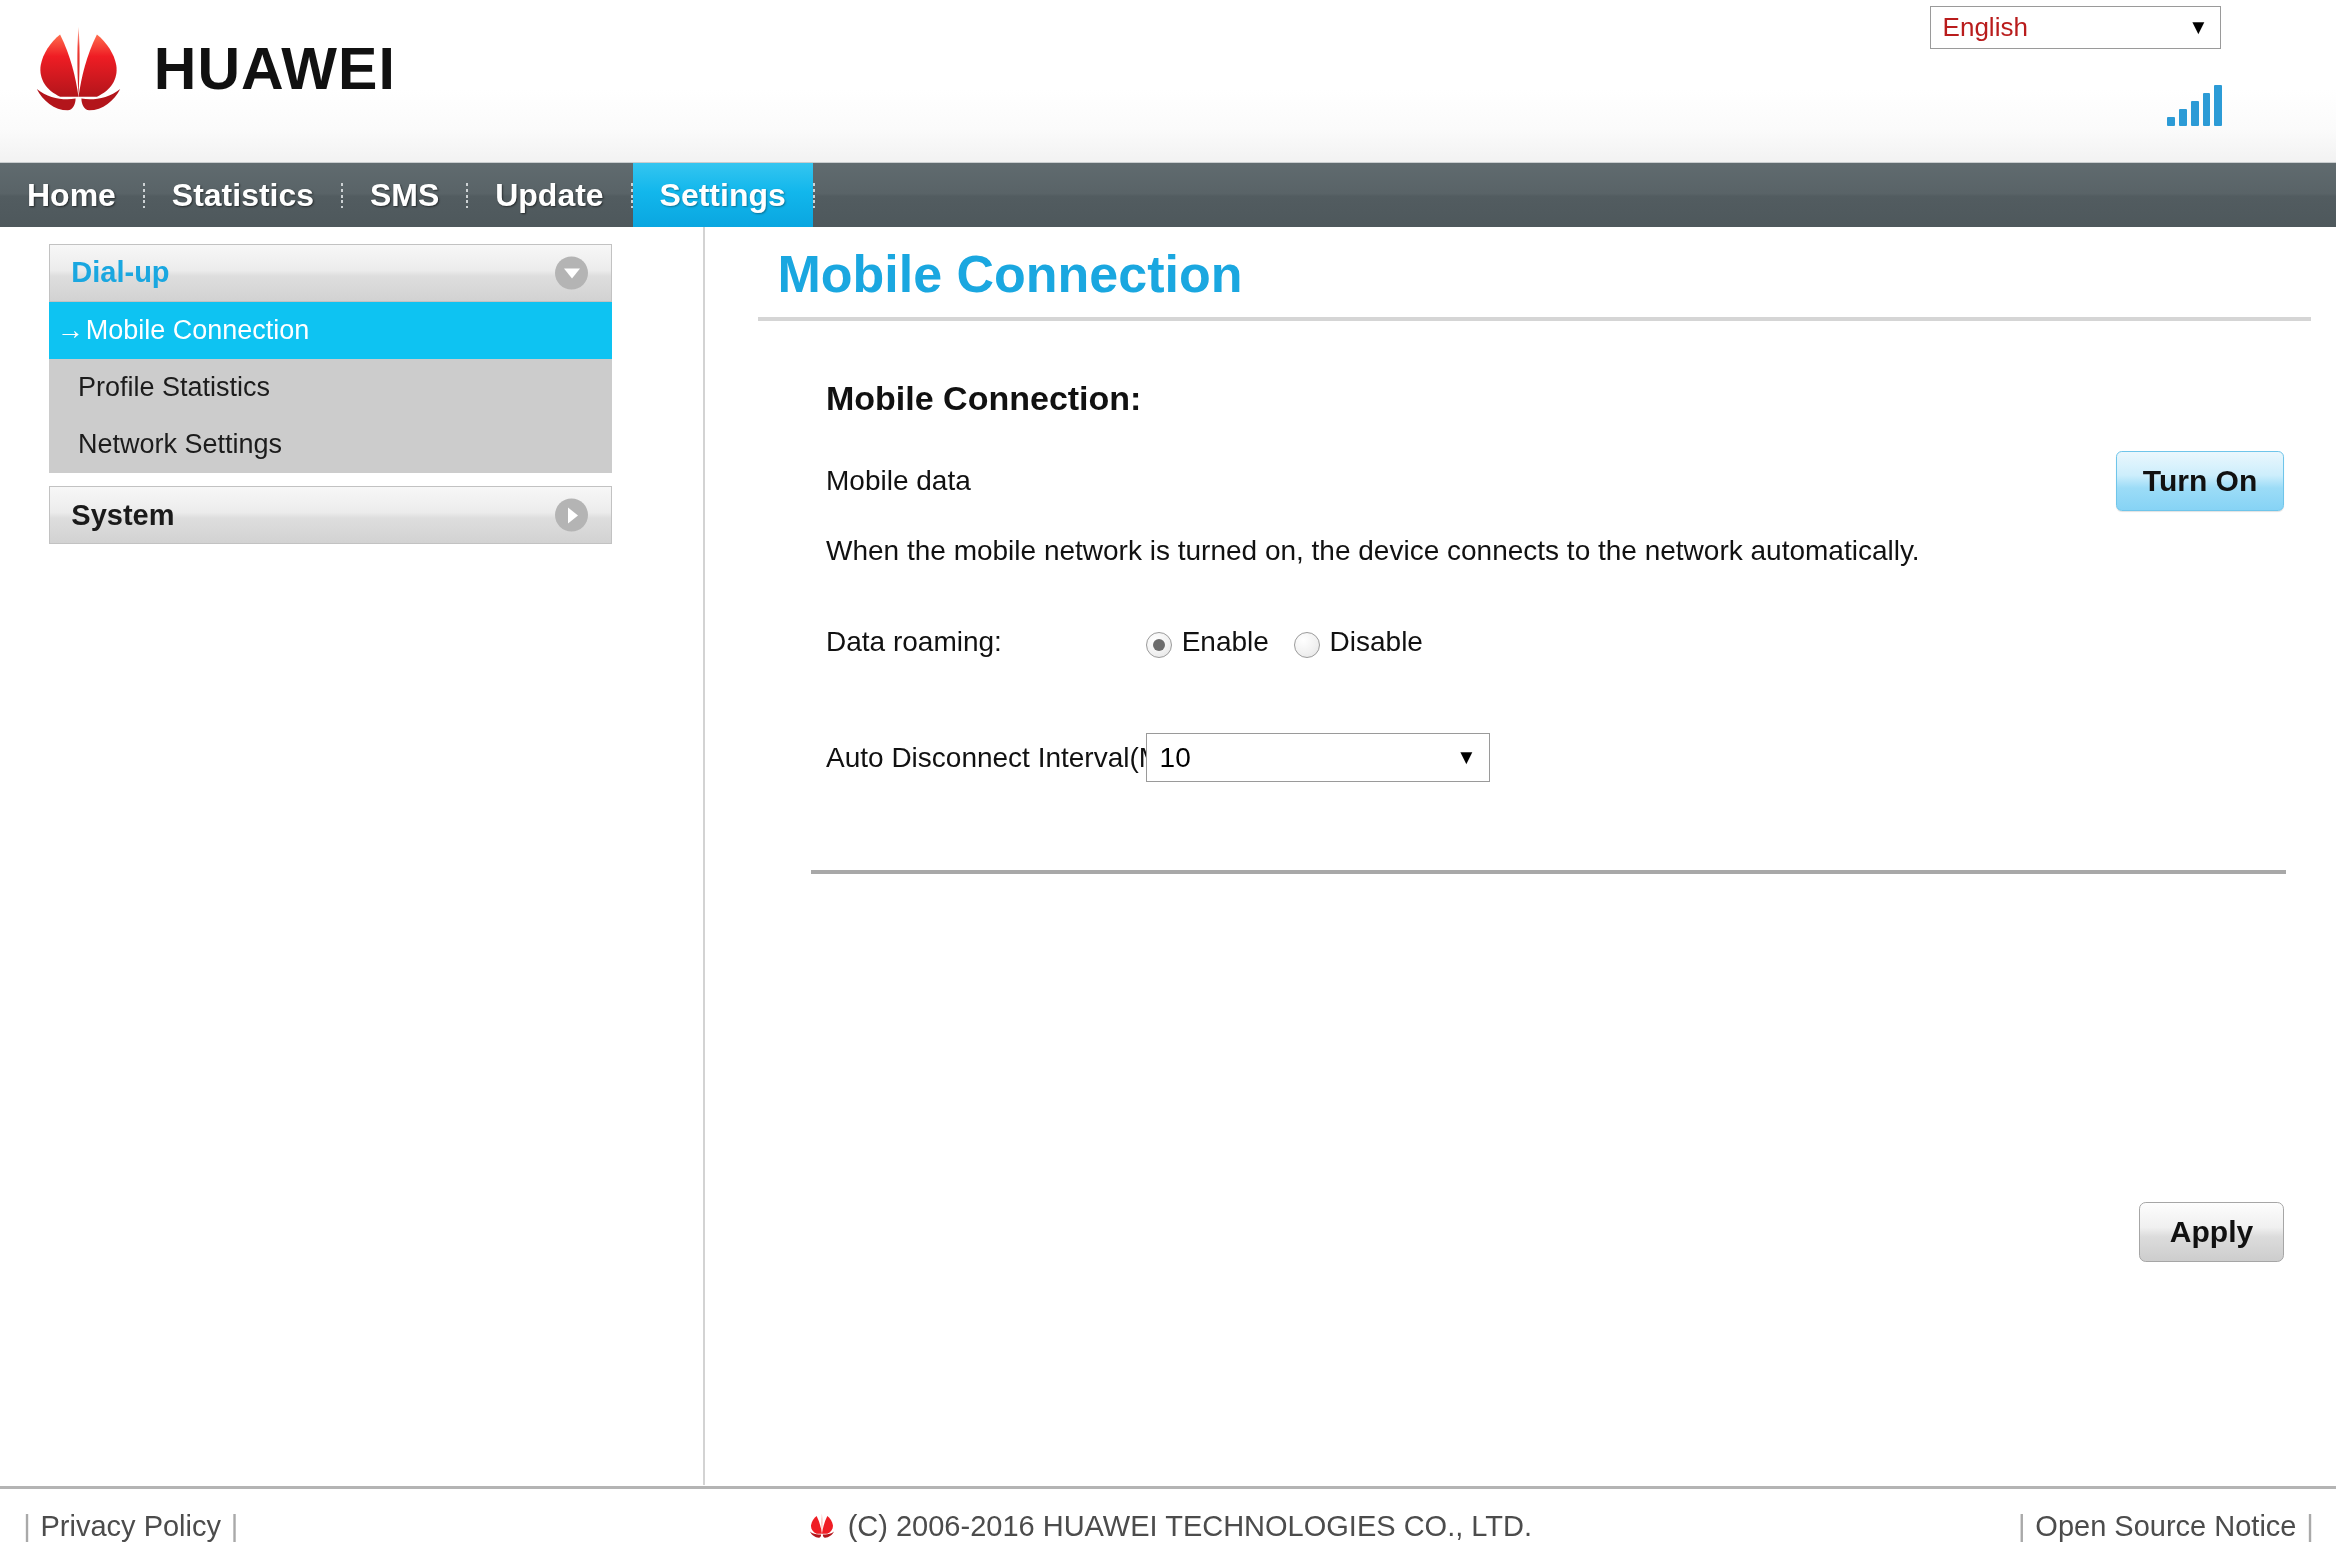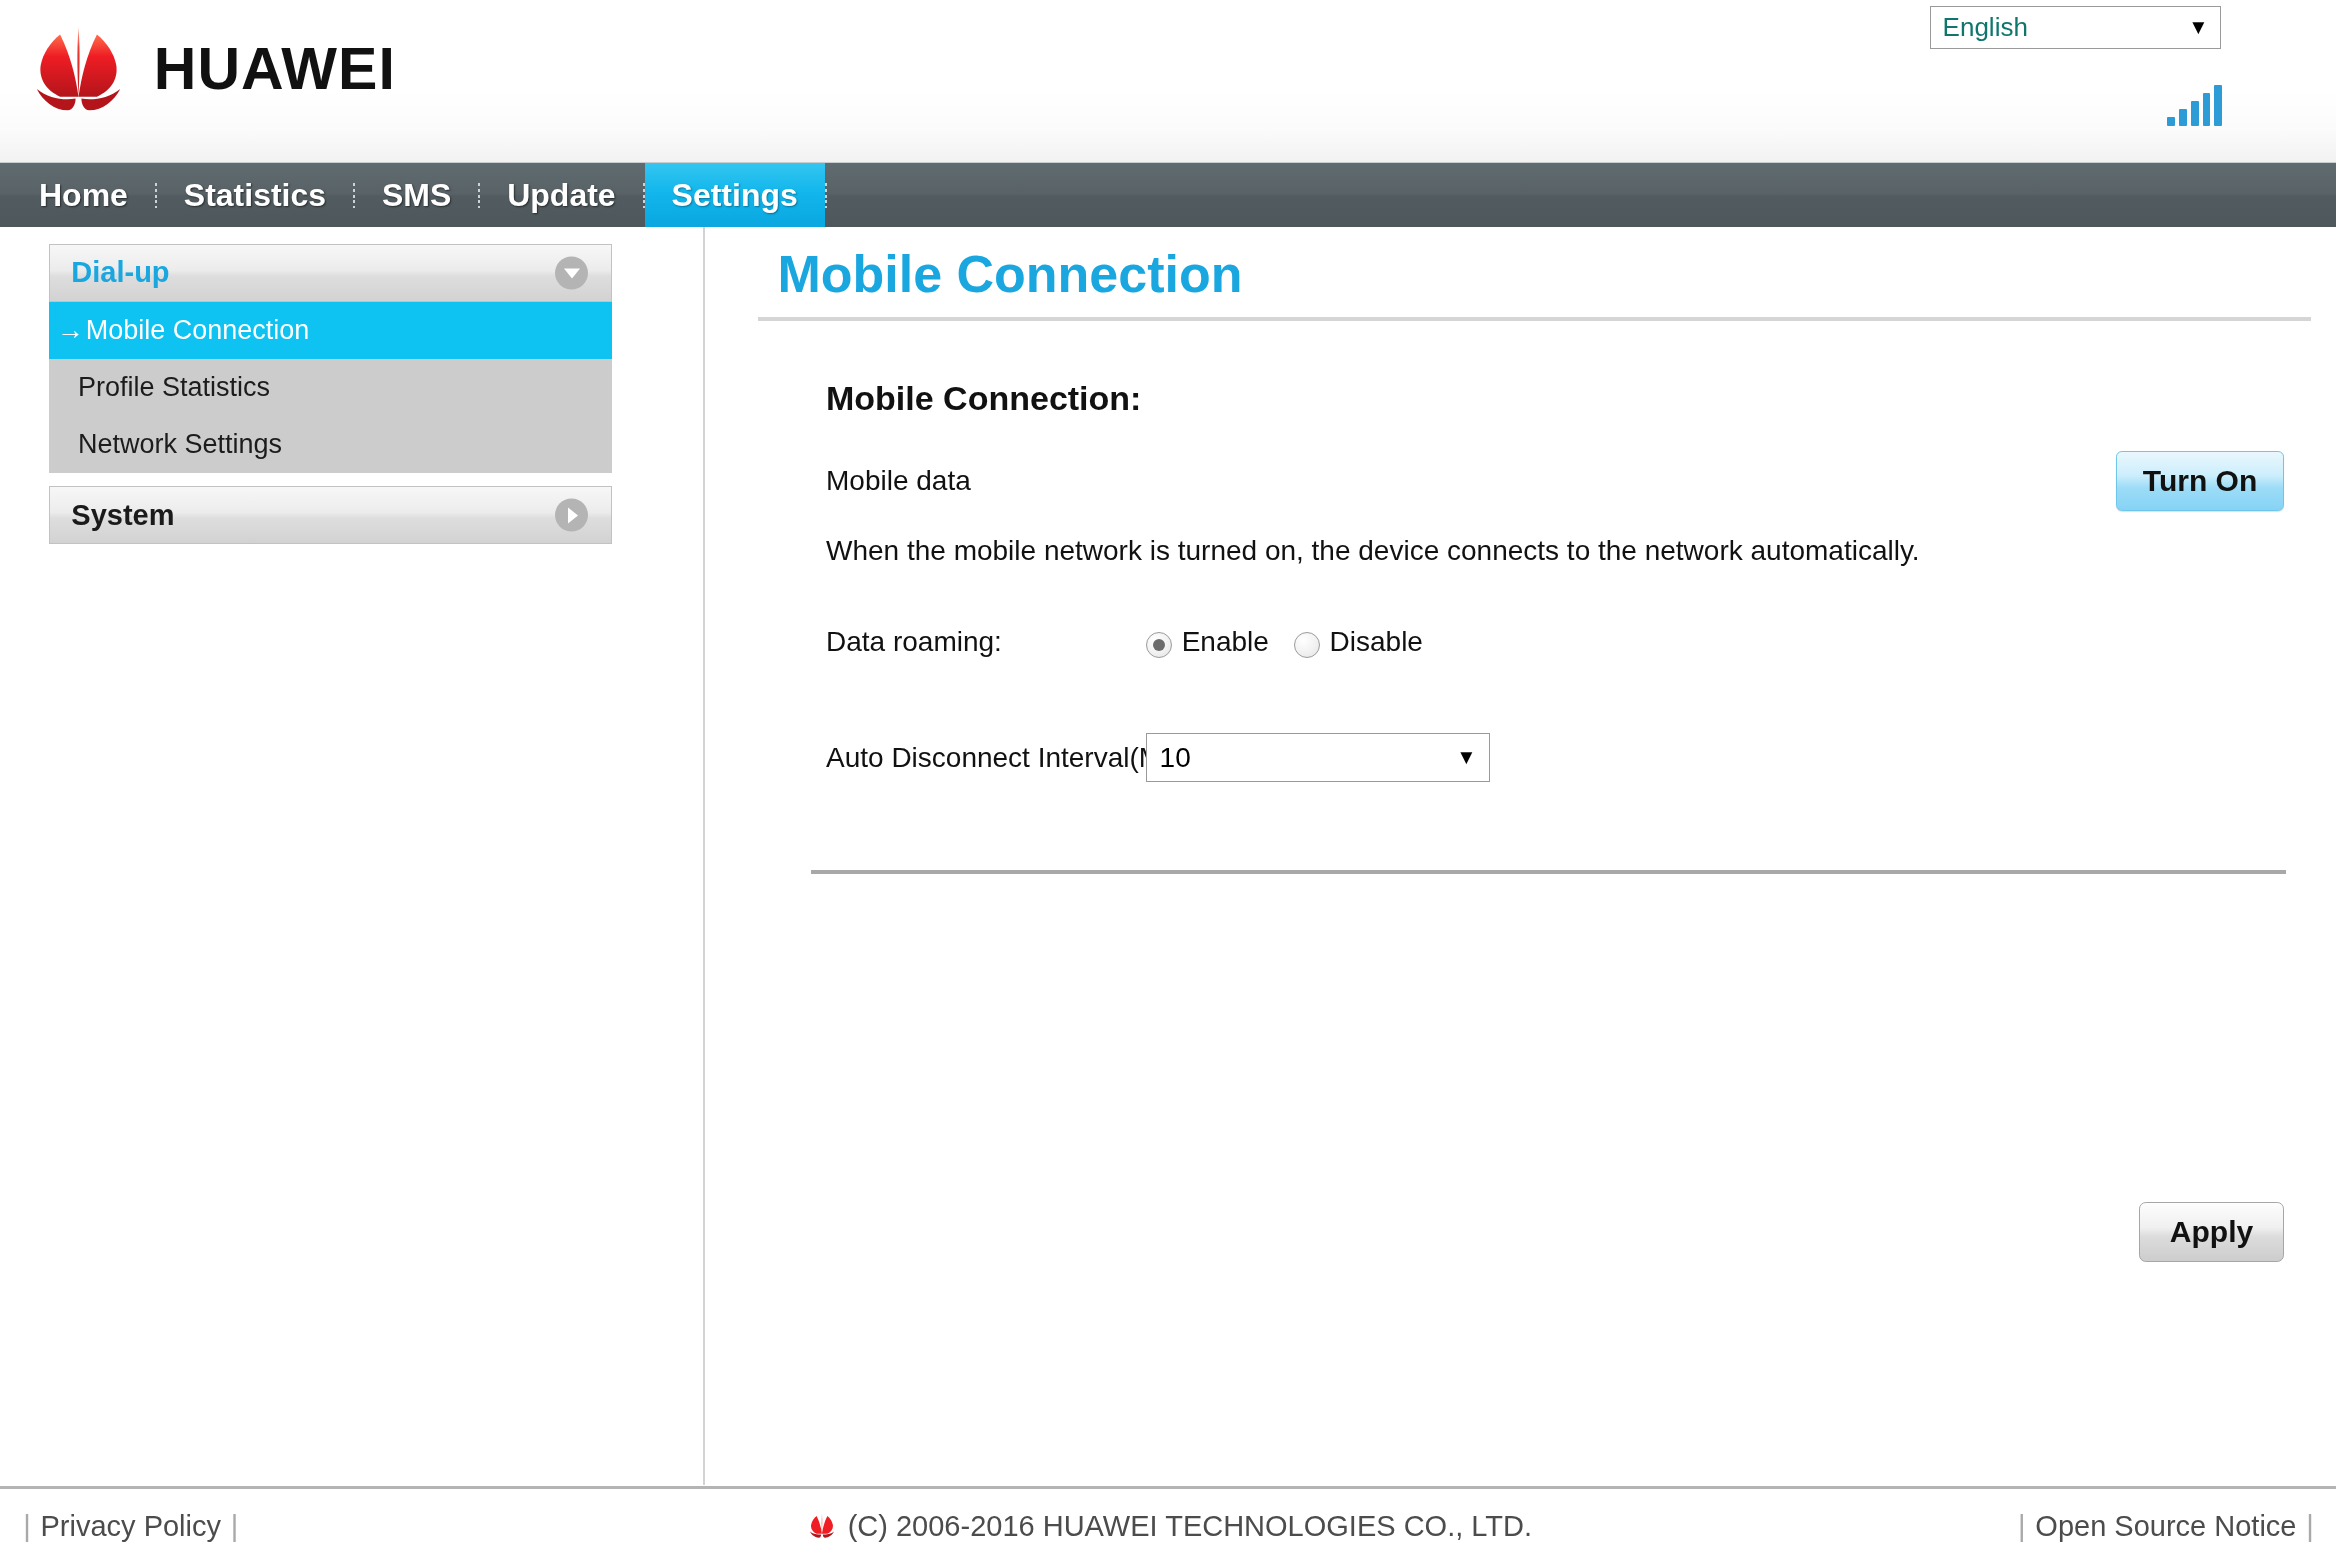--- a/index.html
+++ b/index.html
@@ -56,21 +56,21 @@
     border: 1px solid #9a9a9a;
     background: #ffffff;
     box-sizing: border-box;
     display: flex;
     align-items: center;
     padding: 0 11.6px;
     cursor: pointer;
   }
   .lang-select .lang-label {
     font-size: 26px;
-    color: #0f766e;
+    color: #b91c1c;
     flex: 1;
   }
   .lang-select .caret {
     font-size: 20.4px;
     color: #000;
     line-height: 1;
   }
 
   .signal {
     position: absolute;
@@ -87,21 +87,21 @@
     background: #2c9bd6;
     border-radius: 1px;
   }
 
   
   .navbar {
     height: 64px;
     background: linear-gradient(to bottom, #606b6f 0%, #596367 48%, #525c60 52%, #4e585c 100%);
     display: flex;
     align-items: stretch;
-    padding-left: 12px;
+    padding-left: 0;
   }
   .nav-item {
     display: flex;
     align-items: center;
     padding: 0 27px;
     font-size: 32px;
     font-weight: bold;
     color: #ffffff;
     text-shadow: 1px 1px 1.9px rgba(0,0,0,0.55);
     cursor: pointer;

